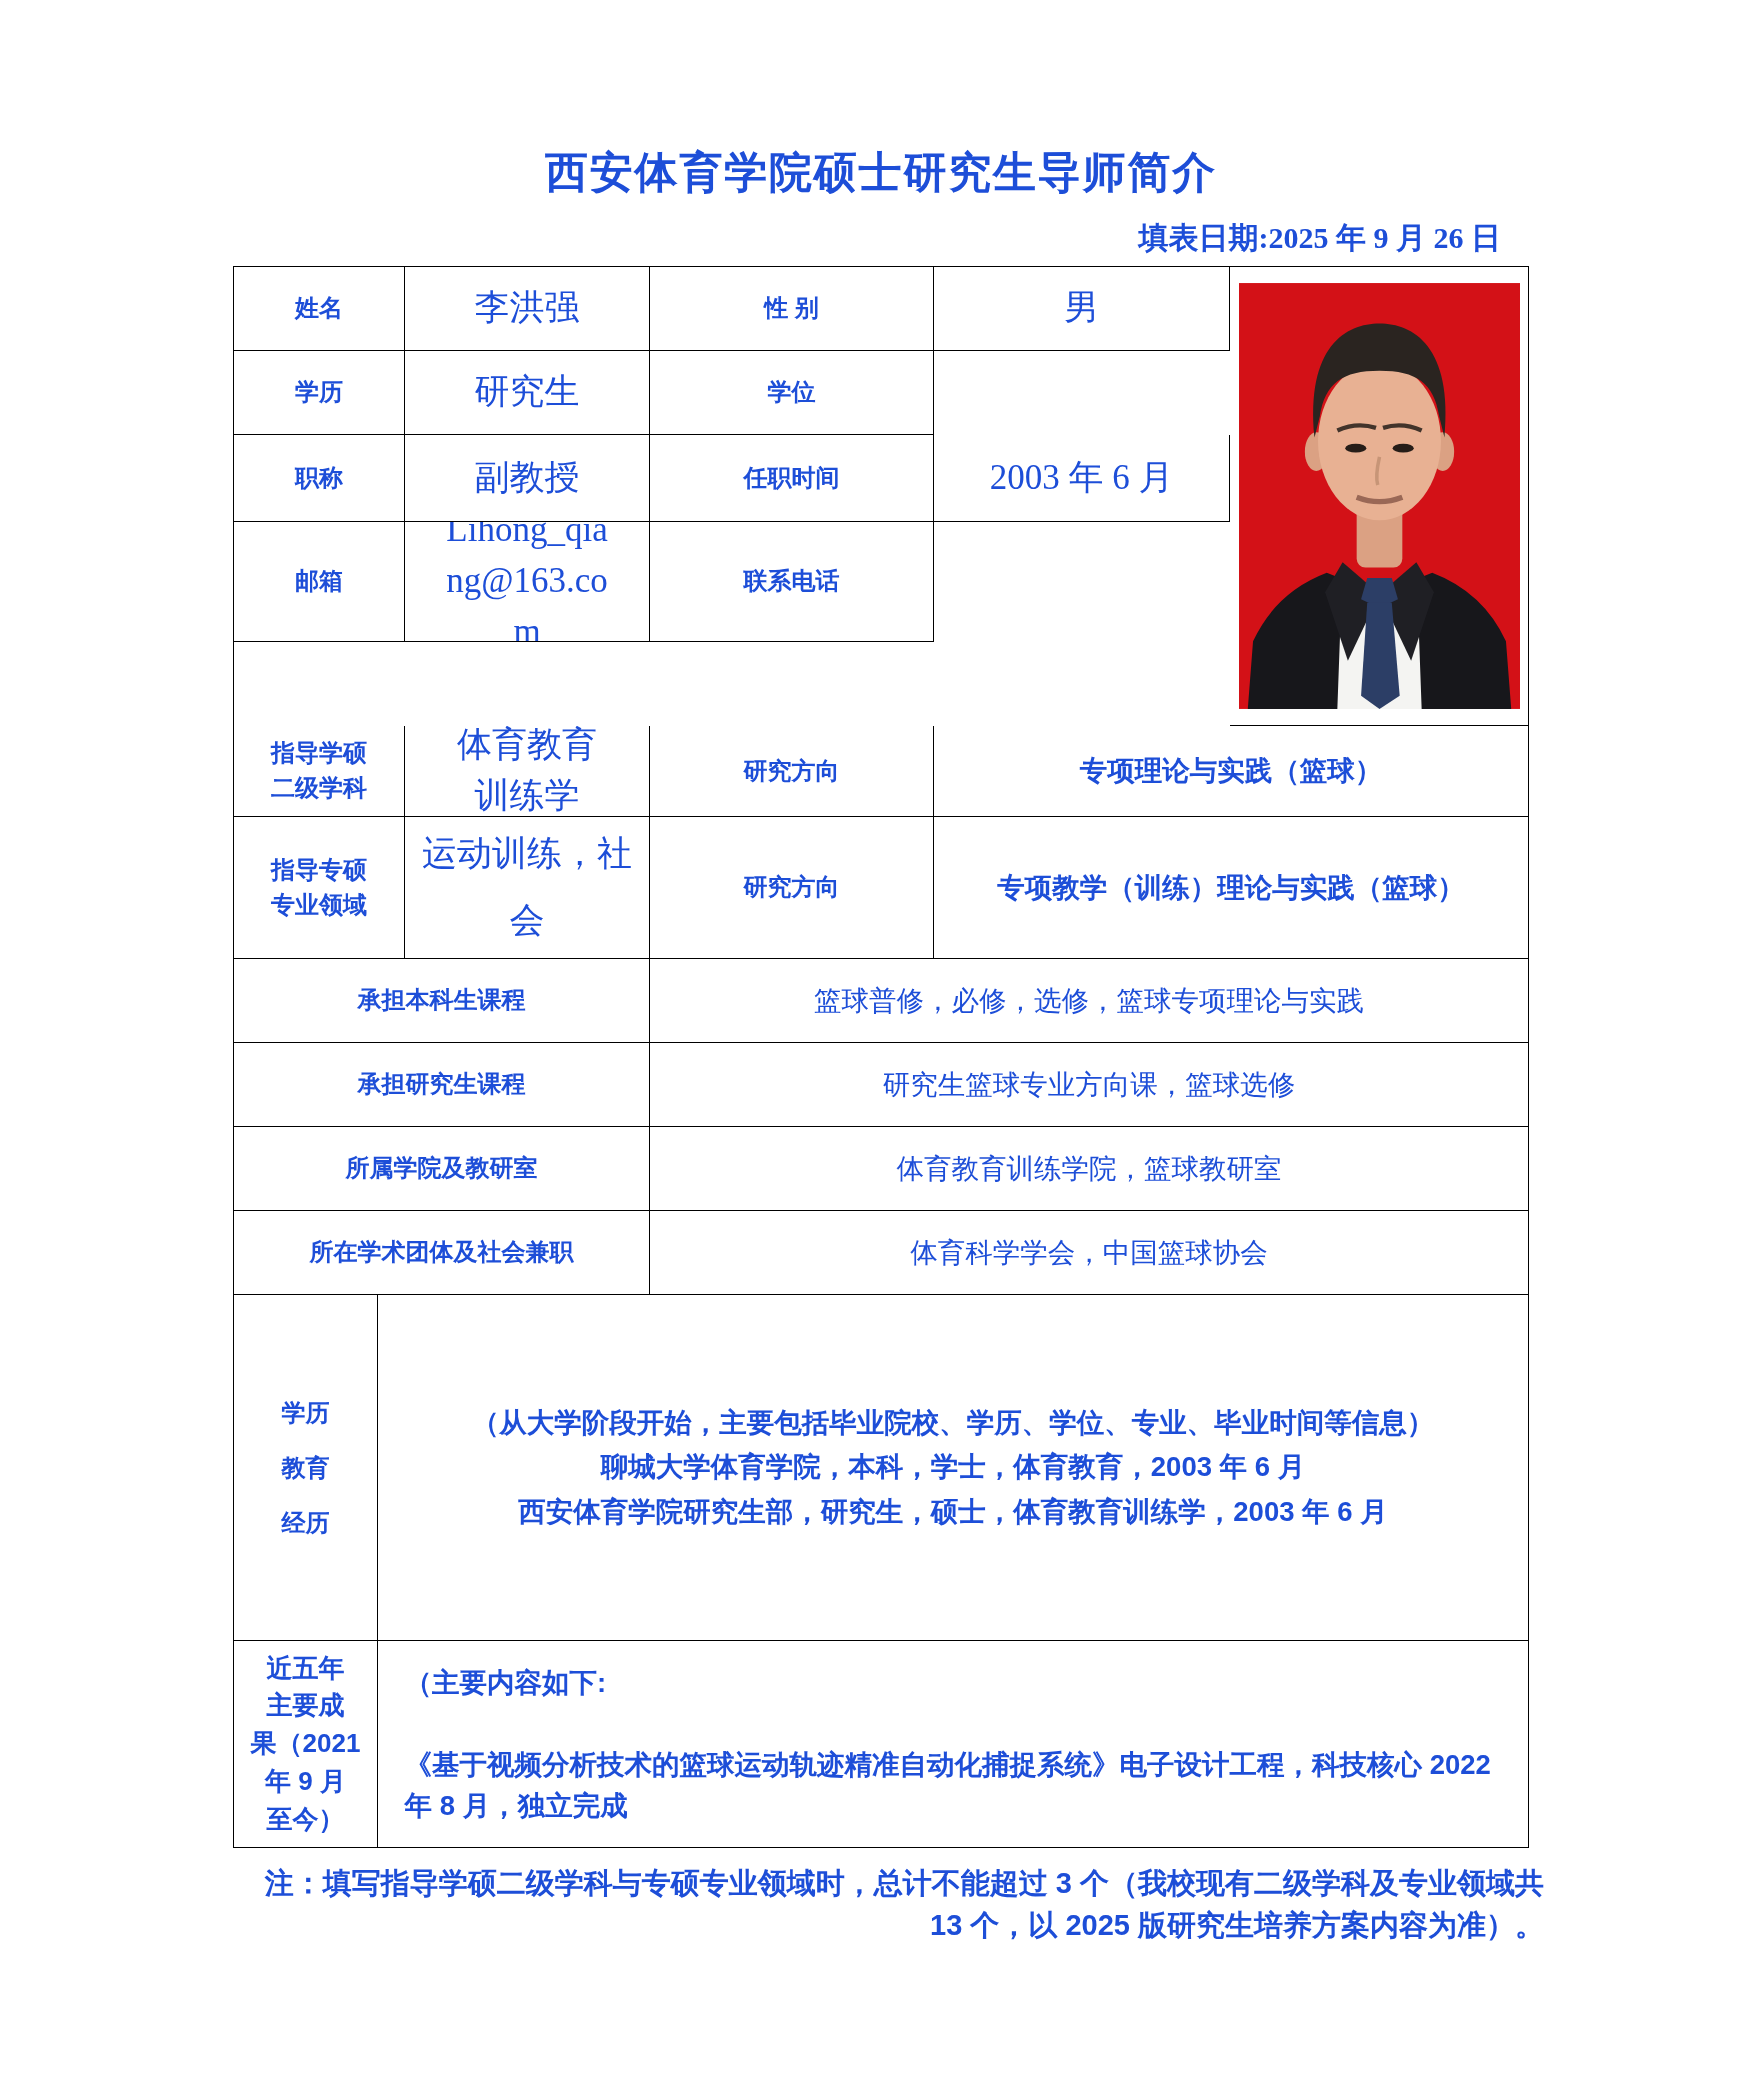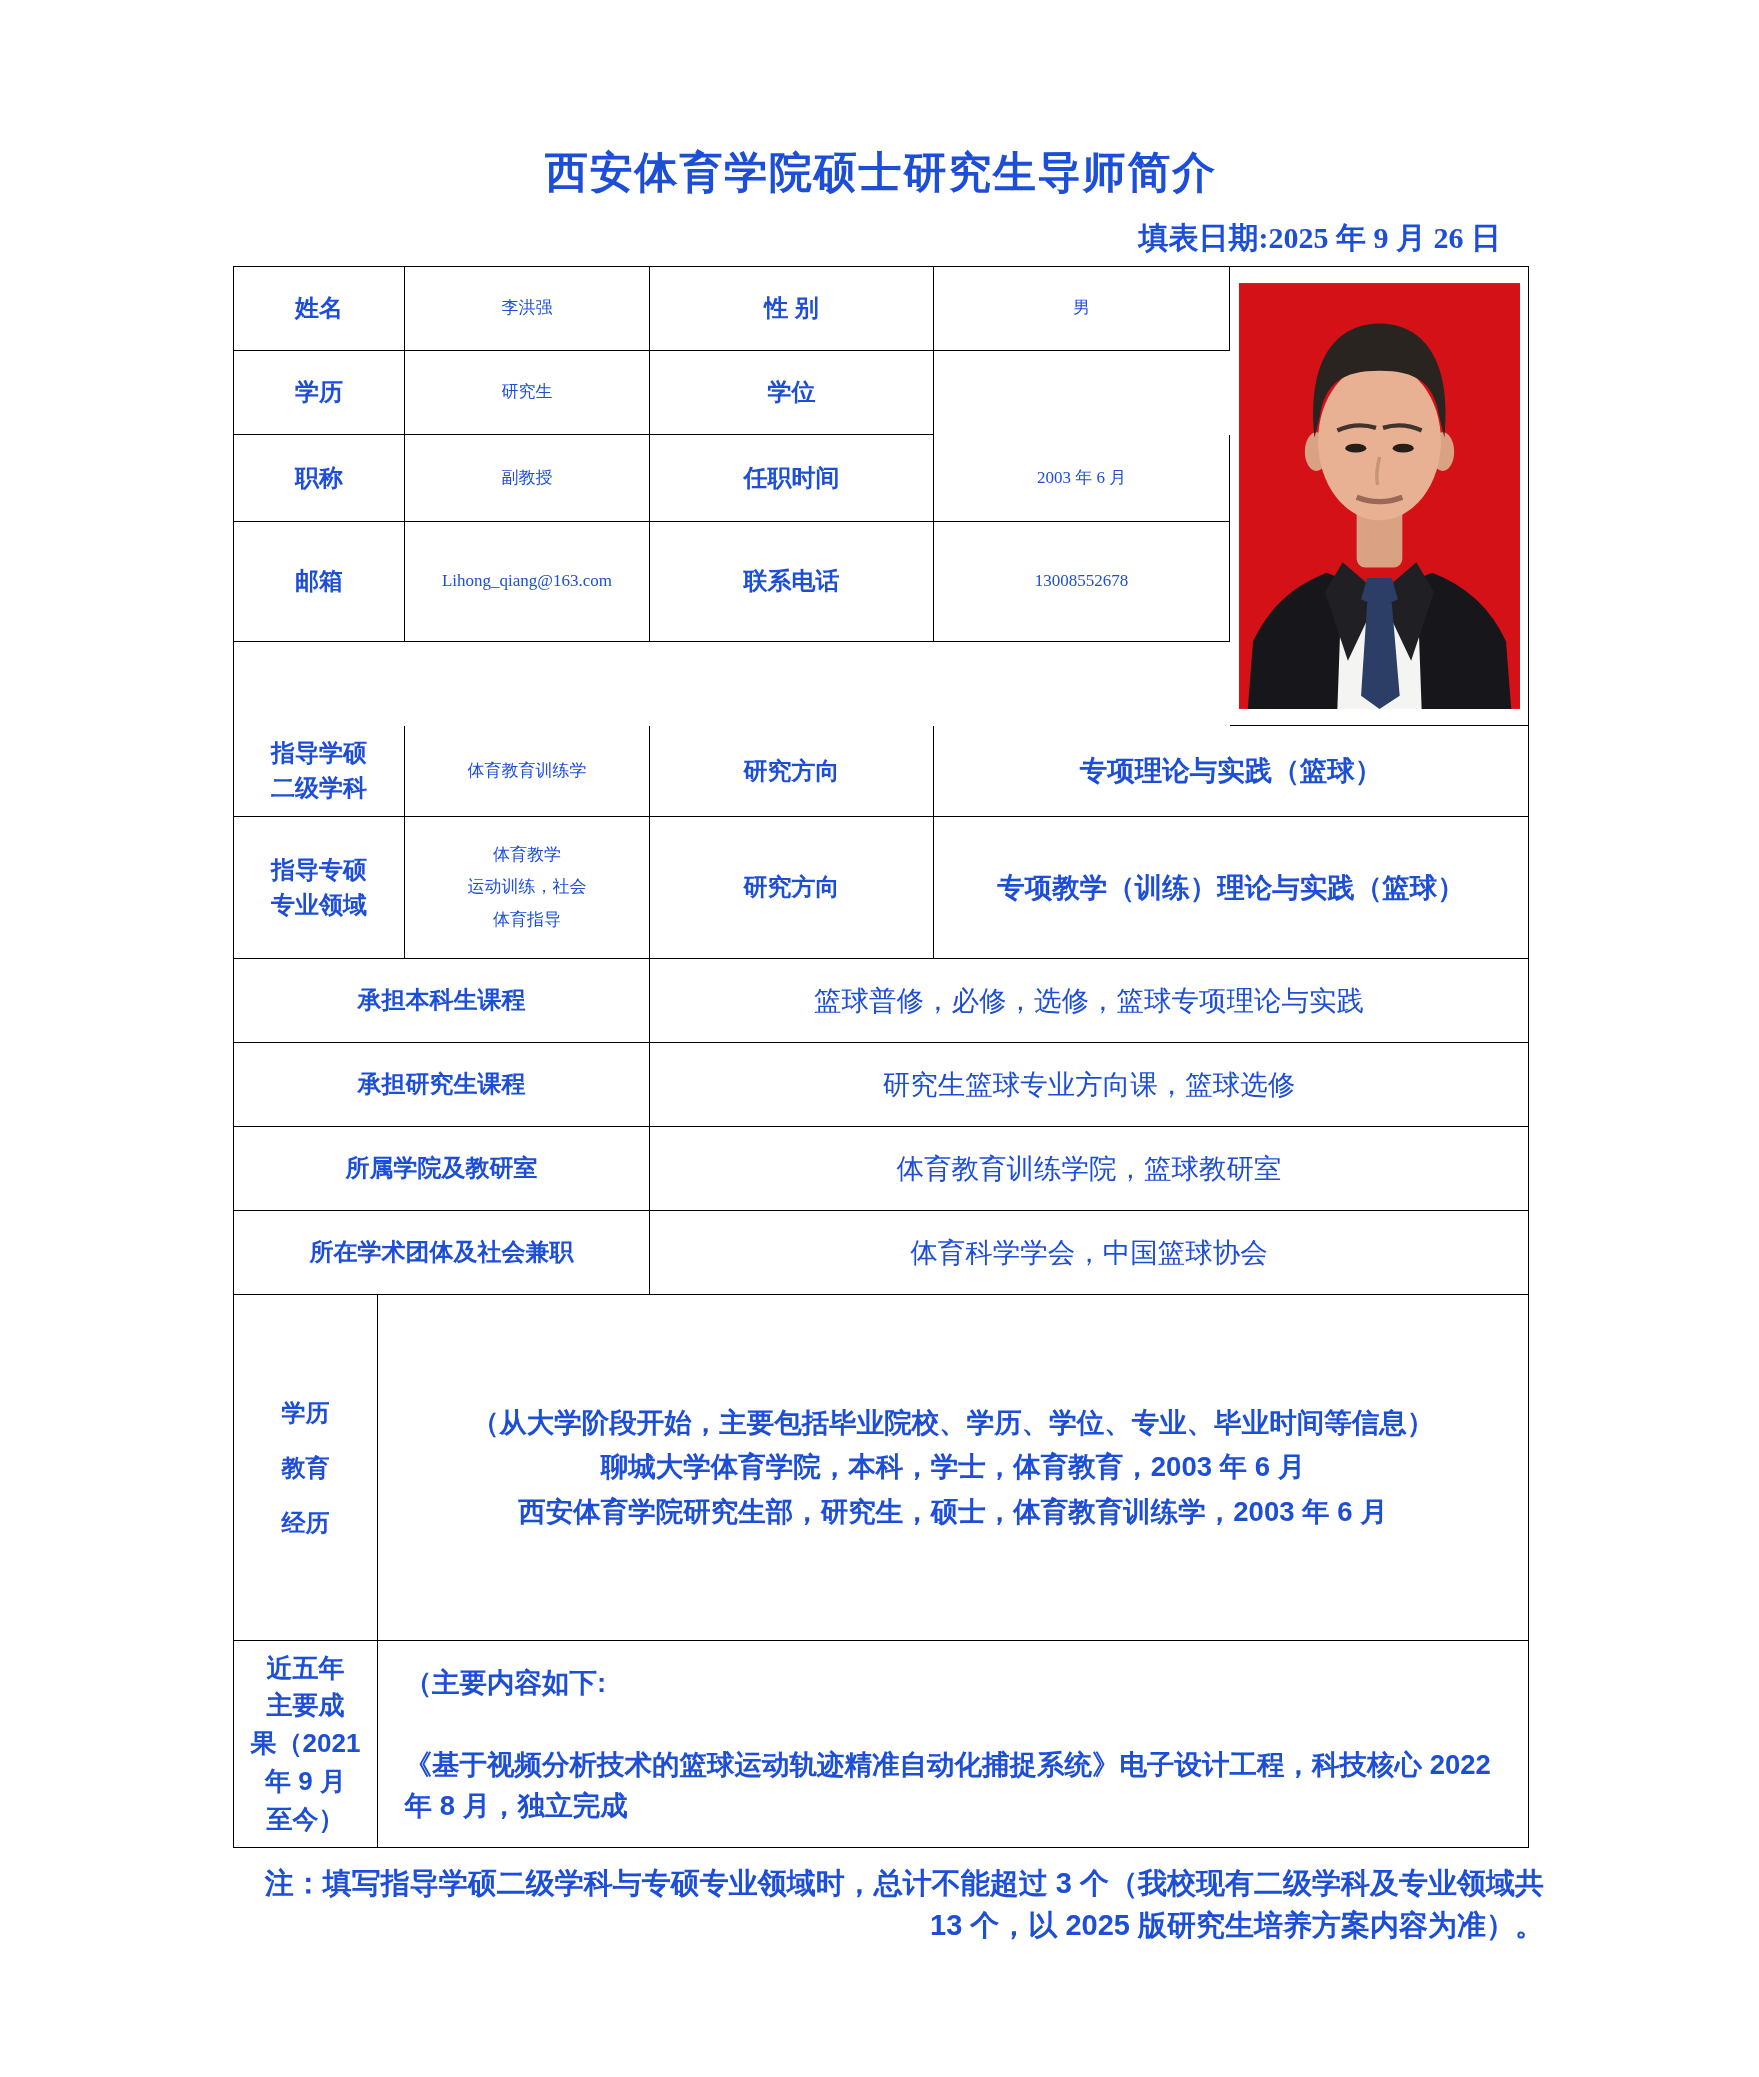--- a/index.html
+++ b/index.html
@@ -35,21 +35,21 @@
   .left-stack { width:996px; }
   .cell {
     border-right:1.8px solid #000; border-bottom:1.8px solid #000;
     display:flex; align-items:center; justify-content:center;
     text-align:center; overflow:hidden;
   }
   .lbl {
     font-family:"Liberation Sans", sans-serif;
     font-weight:bold; font-size:24px; line-height:1.45;
   }
-  .val { font-family:"Liberation Serif", serif; font-size:17px; line-height:1.45; }
+  .val { font-family:"Liberation Serif", serif; font-size:35px; line-height:1.45; }
   .val-big { font-size:27.5px; }
   .bold-sans { font-family:"Liberation Sans", sans-serif; font-weight:bold; font-size:27.5px; }
   .pre { white-space:pre-line; }
   .cA { width:171px; } .cB { width:245px; } .cC { width:284px; }
   .cD { width:296px; } .cDE { width:595px; }
   .cL8 { width:416px; } .cV8 { width:879px; }
   .cL12 { width:144px; } .cV12 { width:1151px; }
   .h1 { height:84px; } .h4 { height:87px; } .h5 { height:120px; }
   .h6 { height:91px; } .h7 { height:142px; } .h12 { height:346px; }
   .h13 { height:207px; }
@@ -104,21 +104,20 @@
           <div class="cell lbl cC h4">任职时间</div>
           <div class="cell val cD h4">2003 年 6 月</div>
         </div>
 
         <div class="row">
           <div class="cell lbl cA h5">邮箱</div>
           <div class="cell val cB h5">
               <span class="email-span">Lihong_qiang@163.com</span>
             </div>
           <div class="cell lbl cC h5">联系电话</div>
-          <div class="cell val cD h5">13008552678</div>
         </div>
 
       </div>
 
       <div class="cell photo-cell">
         <svg width="281" height="428" viewBox="0 0 320 485">
           <rect x="0" y="0" width="320" height="485" fill="#d31117"></rect>
 
           <rect x="134" y="250" width="52" height="74" rx="10" fill="#dba183"></rect>
 

